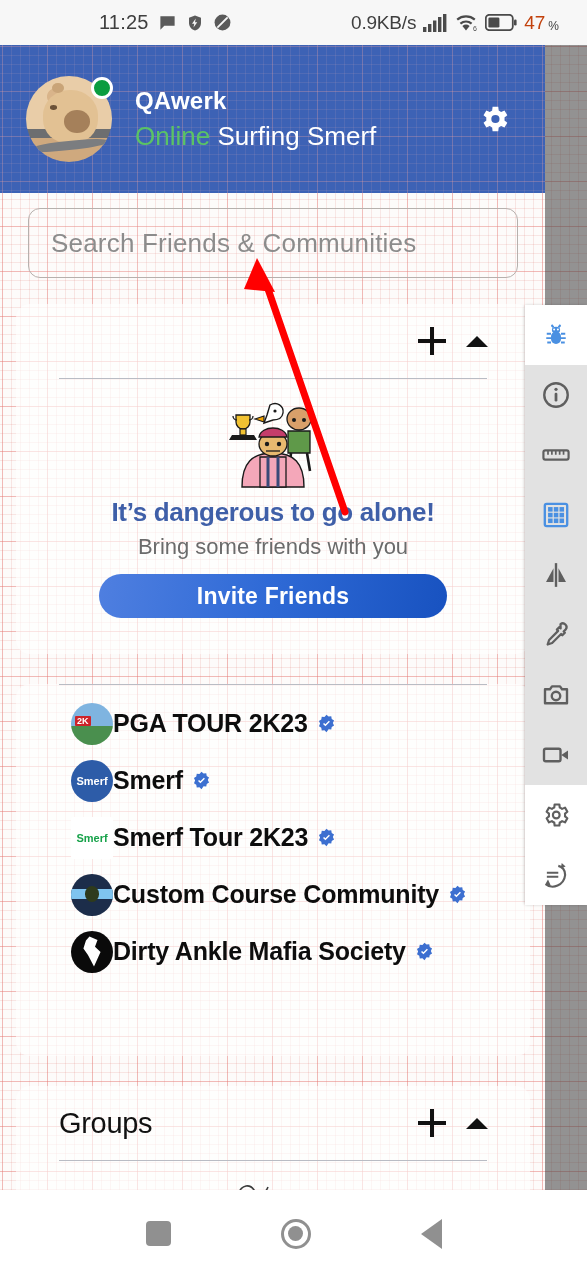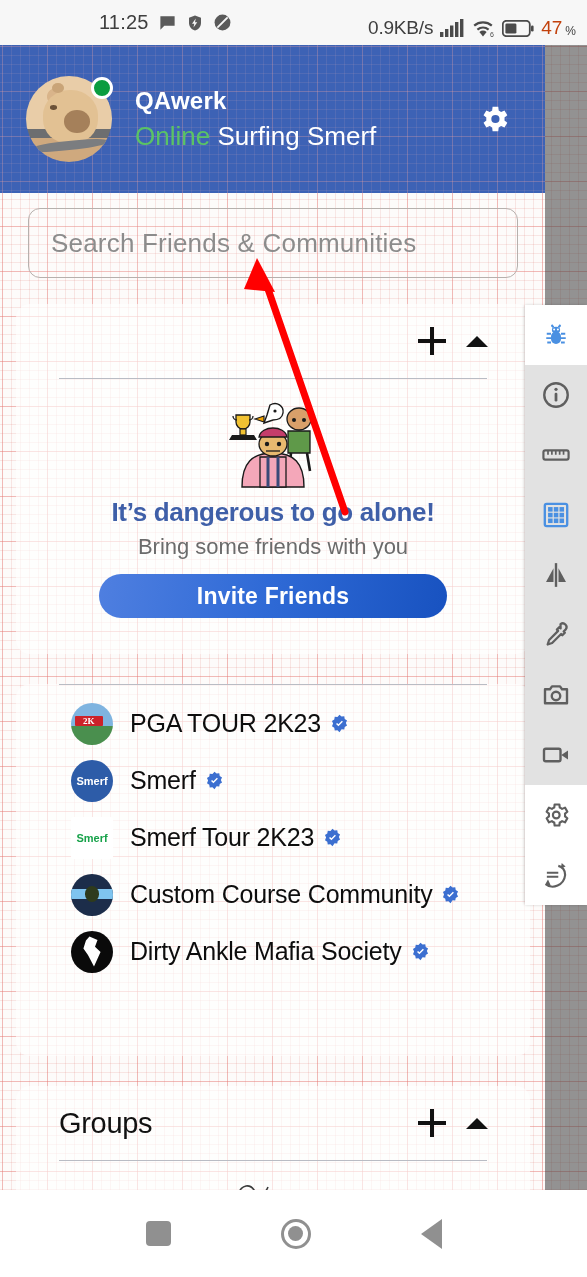--- a/index.html
+++ b/index.html
@@ -23,21 +23,21 @@
     background: #f7f7f7;
     display: flex; align-items: center;
     color: #4a4a4a;
   }
   .sb-left {
     display: flex; align-items: center; gap: 9px;
     margin-left: 99px;
   }
   .sb-time { font-size: 20px; font-weight: 400; letter-spacing: .2px; color: #3f3f3f; }
   .sb-right {
-    position: absolute; right: 7px; top: 0; height: 56px;
+    position: absolute; right: 24px; top: 0; height: 45px;
     display: flex; align-items: center; gap: 7px;
   }
   .sb-net { font-size: 19px; color: #3f3f3f; letter-spacing: -.2px; }
   .sb-batt-txt { font-size: 19px; color: #c2410c; }
   .sb-batt-pct { font-size: 12px; color: #3f3f3f; position: relative; top: 3px; left: -4px; }
   .sbicon { display: inline-flex; align-items: center; }
 
   
   .page-bg {
     position: absolute; top: 45px; left: 0;
@@ -209,31 +209,31 @@
     padding-left: 55px;
   }
   .comm-ava {
     width: 42px; height: 42px; border-radius: 50%;
     flex: 0 0 42px; overflow: hidden;
     display: flex; align-items: center; justify-content: center;
     font-size: 10px; color: #fff; font-weight: bold;
     position: relative;
   }
   .comm-name {
-    margin-left: 17px; font-size: 25px; color: #0d0d0d;
-    font-weight: 400; letter-spacing: -.2px; white-space: nowrap;
+    font-size: 25px; color: #0d0d0d;
+    font-weight: 700; letter-spacing: -.2px; white-space: nowrap;
   }
   .verified {
     margin-left: 9px; width: 19px; height: 19px; flex: 0 0 19px;
   }
   .a-pga { background: linear-gradient(#7fb4e0 0 55%, #4a8f4e 55% 100%); }
   .a-pga .tag {
     position: absolute; left: 4px; top: 13px;
     font-size: 9px; background: #cc2229; color: #fff;
-    padding: 0 8px; border-radius: 1px; font-weight: bold; font-family: Liberation Serif, serif;
+    padding: 0 2px; border-radius: 1px; font-weight: bold;
   }
   .a-smerf { background: #2d5ca8; font-size: 11px; }
   .a-smerft { background: #ffffff; color: #17a24a; font-size: 11px; border-radius: 3px; }
   .a-ccc { background: #1c2d4a; }
   .a-ccc .band {
     position: absolute; left: 0; right: 0; top: 38%;
     height: 22%; background: #7fc4ef;
   }
   .a-ccc .dot2 {
     position: absolute; left: 33%; top: 30%;

